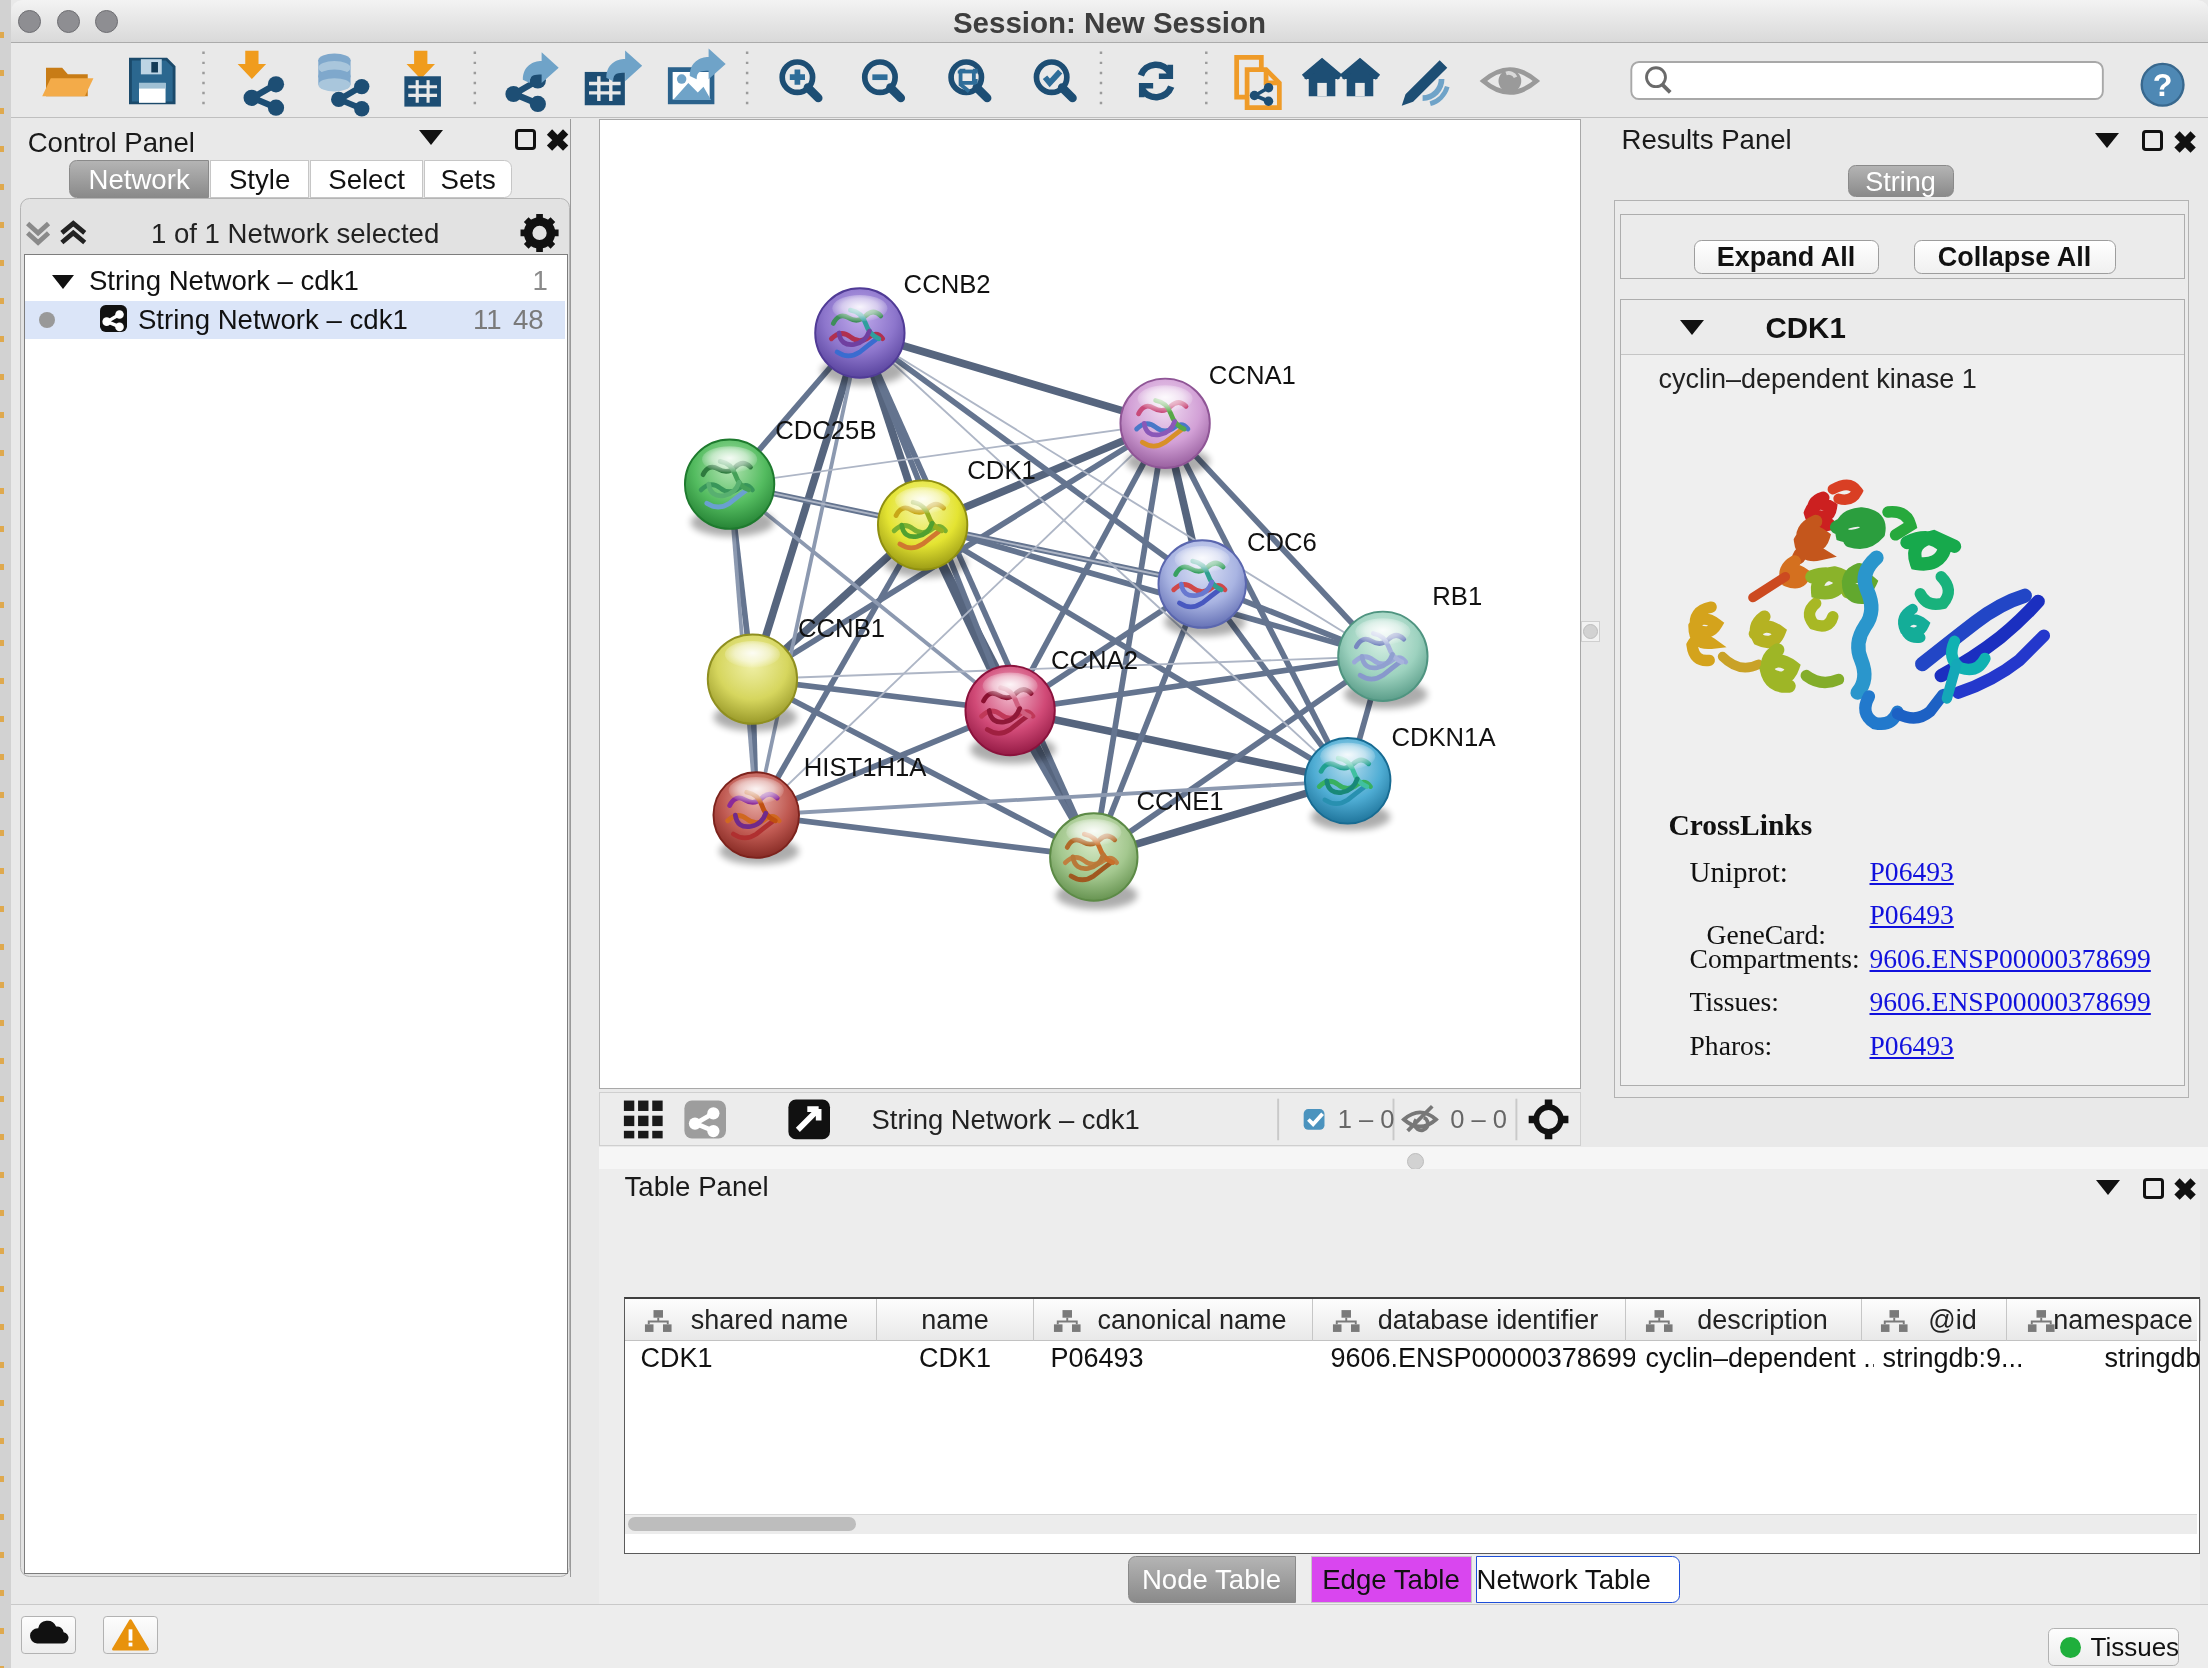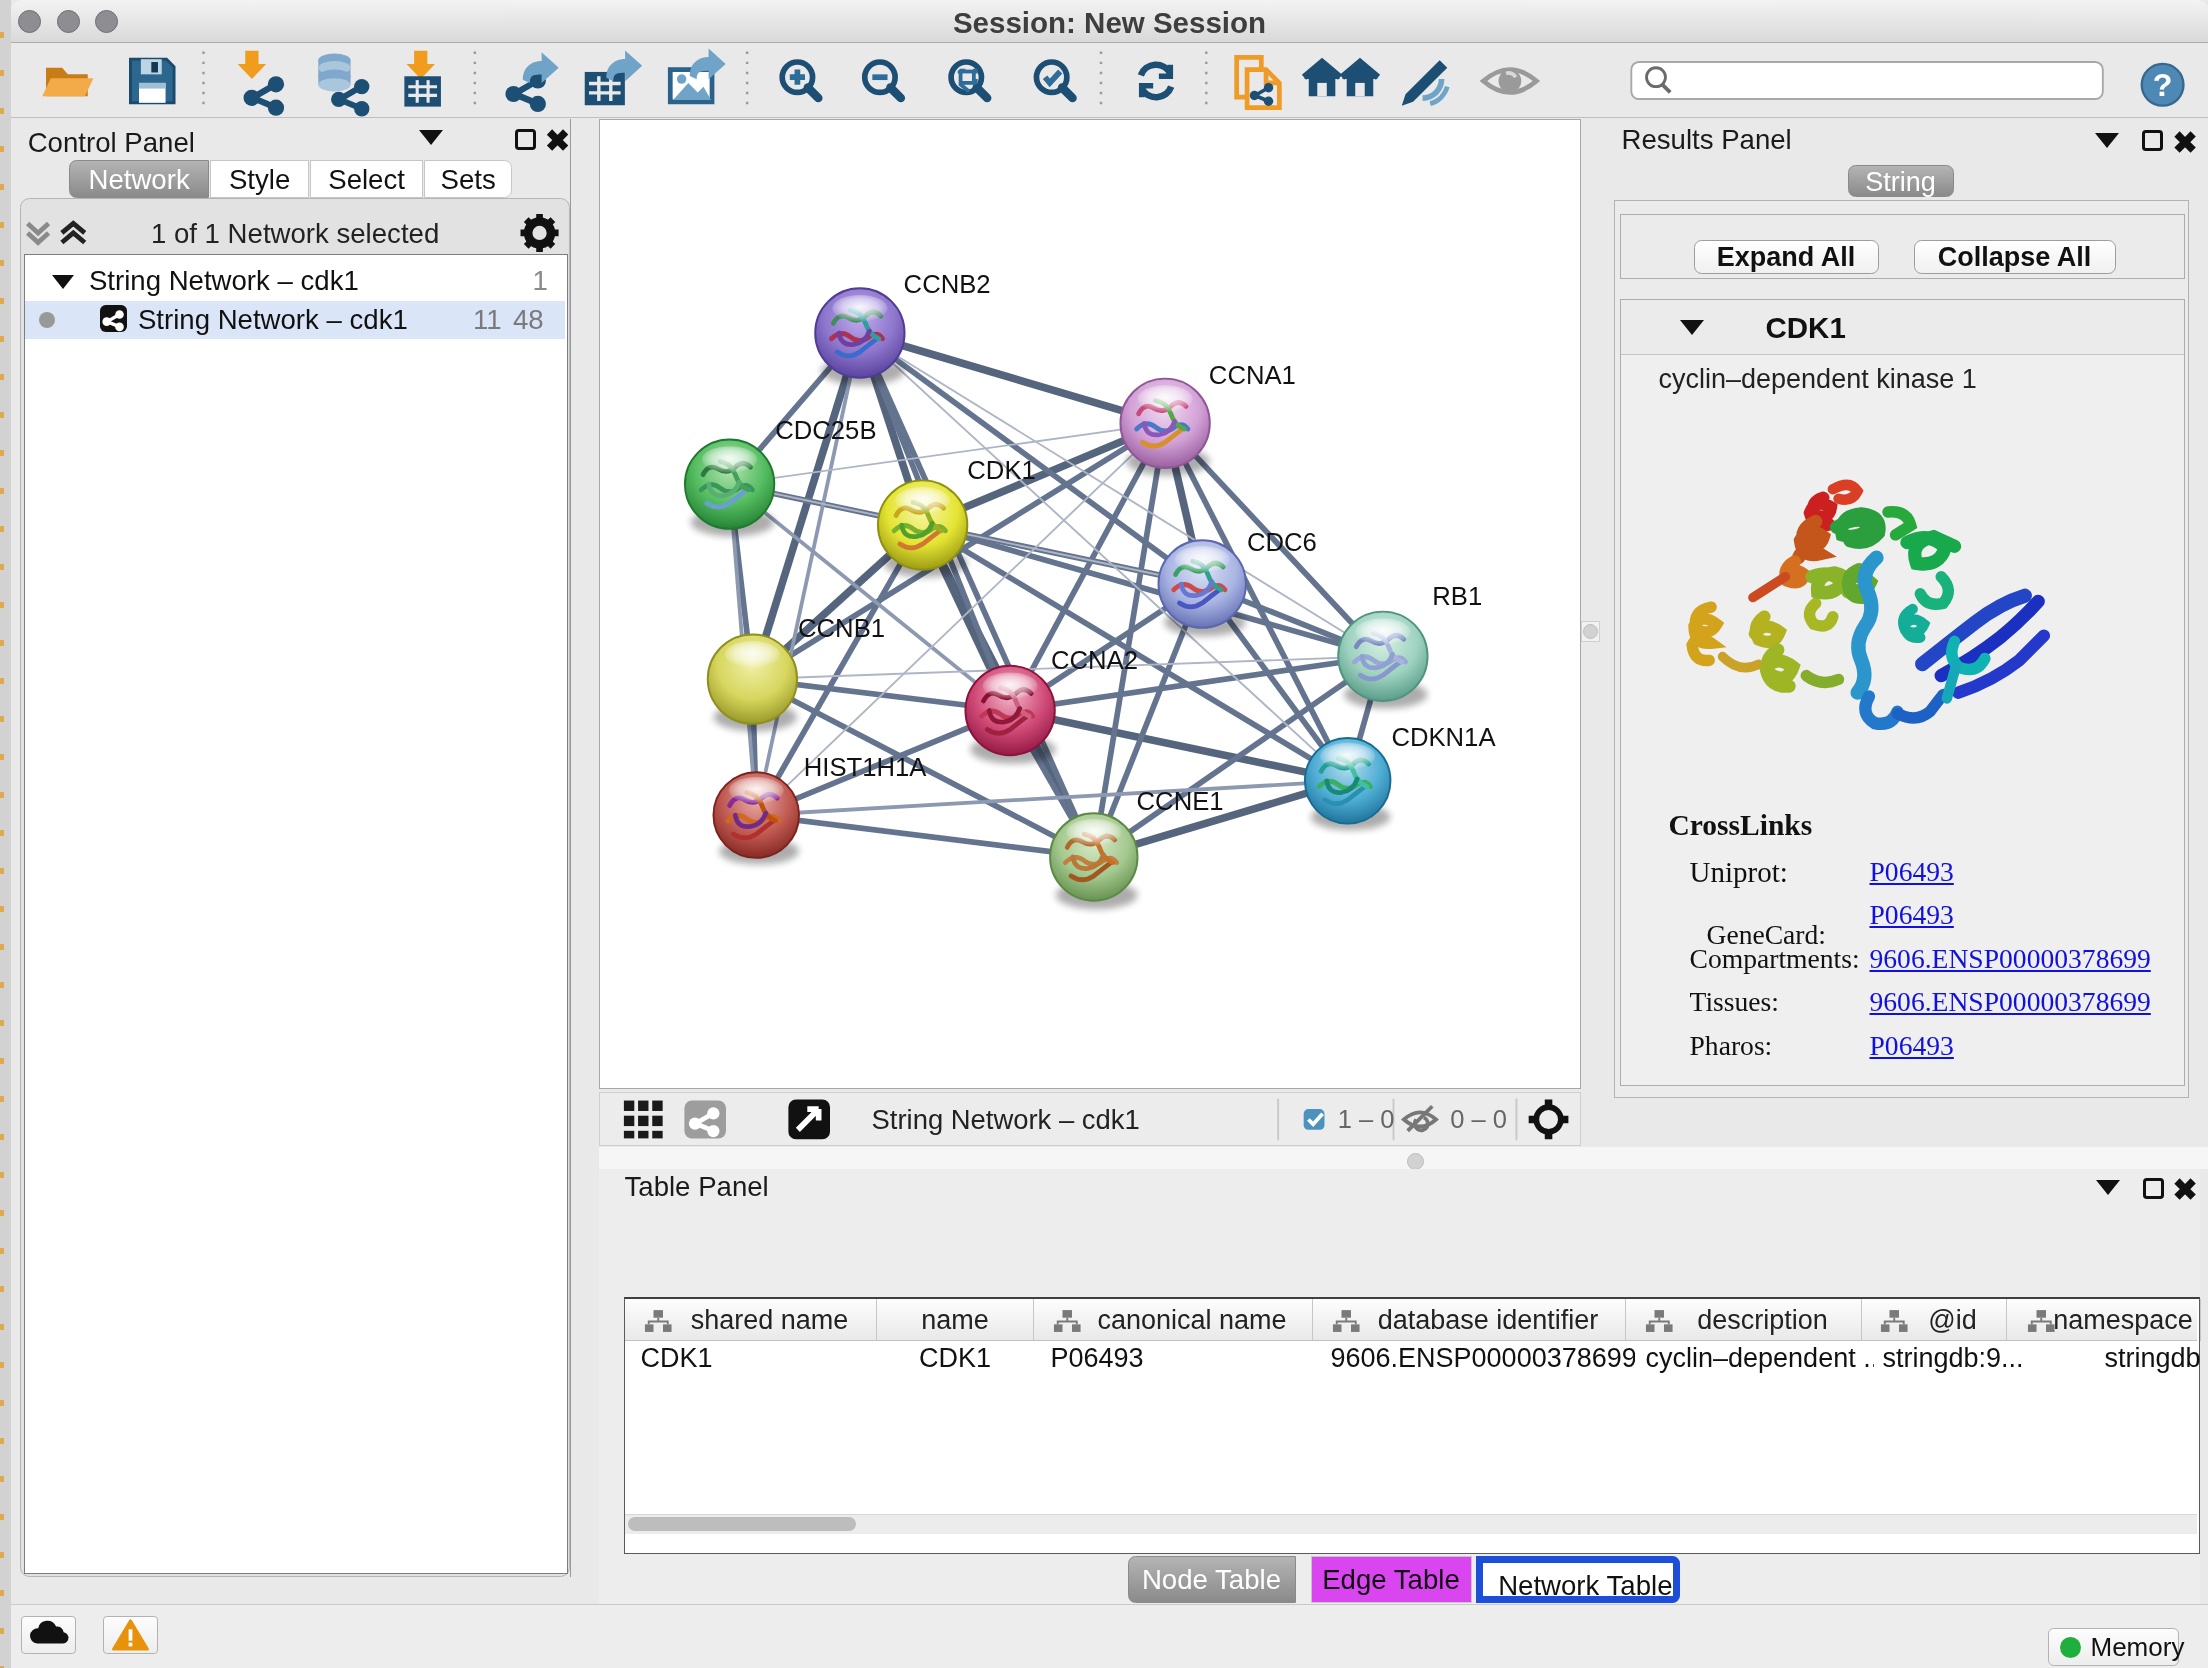--- a/index.html
+++ b/index.html
@@ -676,38 +676,38 @@
           <div class="abs" style="left:1021px;top:1.9px;width:228px;font-size:27px;color:#111;white-space:nowrap;overflow:hidden;">cyclin–dependent ...</div>
           <div class="abs" style="left:1258px;top:1.9px;width:138px;font-size:27px;color:#111;white-space:nowrap;overflow:hidden;">stringdb:9...</div>
           <div class="abs" style="left:1383px;top:1.9px;width:193px;text-align:right;font-size:27px;color:#111;white-space:nowrap;overflow:hidden;">stringdb</div>
         </div>
       <div class="abs" style="left:0;top:215px;width:1572px;height:20px;background:#ececec;border-top:1px solid #d8d8d8;">
         <div class="abs" style="left:3.8px;top:1.9px;width:228px;height:14.3px;background:#bdbdbd;border-radius:7.6px;"></div>
       </div>
     </div>
     <div class="abs" style="left:529px;top:387px;width:168px;height:47px;background:linear-gradient(#b4b4b4,#8a8a8a);border:1px solid #8a8a8a;border-radius:7.6px 0 0 7.6px;color:#fff;font-size:27.6px;text-align:center;line-height:46px;">Node Table</div>
     <div class="abs" style="left:712px;top:387px;width:161px;height:47px;background:#d946ef;border:1px solid #c6c6c6;color:#111;font-size:27.6px;text-align:center;line-height:46px;">Edge Table</div>
-    <div class="abs" style="left:877px;top:387px;width:204px;height:47px;background:#fff;border:7px solid #1d4ed8;border-radius:0 7.6px 7.6px 0;color:#111;font-size:27.6px;text-align:right;line-height:46px;">Network Table</div>
+    <div class="abs" style="left:877px;top:387px;width:204px;height:47px;background:#fff;border:1px solid #1d4ed8;border-radius:0 7.6px 7.6px 0;color:#111;font-size:27.6px;text-align:left;line-height:46px;">Network Table</div>
   </div>
 
   <div class="abs" style="left:0;top:1604px;width:2198px;height:65px;background:#ededed;border-top:1px solid #c9c9c9;">
     <div class="abs" style="left:10.5px;top:11.4px;width:55px;height:38px;background:linear-gradient(#fdfdfd,#ededed);border:1px solid #b2b2b2;border-radius:3.8px;">
         <svg width="53" height="36" viewBox="0 0 56 38">
           <path d="M16,28 a8,8 0 0 1 1,-16 a10,10 0 0 1 19,-2 a7,7 0 0 1 8,6 a6,6 0 0 1 -2,12 z" fill="#111"></path>
         </svg>
       </div>
     <div class="abs" style="left:92px;top:11.4px;width:55px;height:38px;background:linear-gradient(#fdfdfd,#ededed);border:1px solid #b2b2b2;border-radius:3.8px;">
         <svg width="53" height="36" viewBox="0 0 56 38">
           <path d="M28,4 L46,34 H10 Z" fill="#e8920c" stroke="#e8920c" stroke-width="3" stroke-linejoin="round"></path>
           <rect x="26" y="13" width="4" height="12" fill="#fff"></rect>
           <rect x="26" y="27" width="4" height="4" fill="#fff"></rect>
         </svg>
       </div>
     <div class="abs" style="left:2037px;top:23px;width:131px;height:38px;background:linear-gradient(#fdfdfd,#ededed);border:1px solid #b2b2b2;border-radius:5.7px;">
       <div class="abs" style="left:11.4px;top:7.6px;width:21px;height:21px;border-radius:50%;background:#1faf3c;"></div>
-      <div class="abs" style="left:42px;top:2.9px;font-size:26px;color:#111;">Memory</div>
+      <div class="abs" style="left:42px;top:2.9px;font-size:26px;color:#111;">Tissues</div>
     </div>
   </div>
 
 <div class="abs" style="left:1570px;top:621px;width:19px;height:21px;background:#f2f2f2;border:1px solid #cfcfcf;"></div>
   <div class="abs" style="left:1572px;top:624px;width:15px;height:15px;border-radius:50%;background:#d2d2d2;border:1px solid #bdbdbd;"></div>
 </div>
 
 
 </body></html>

